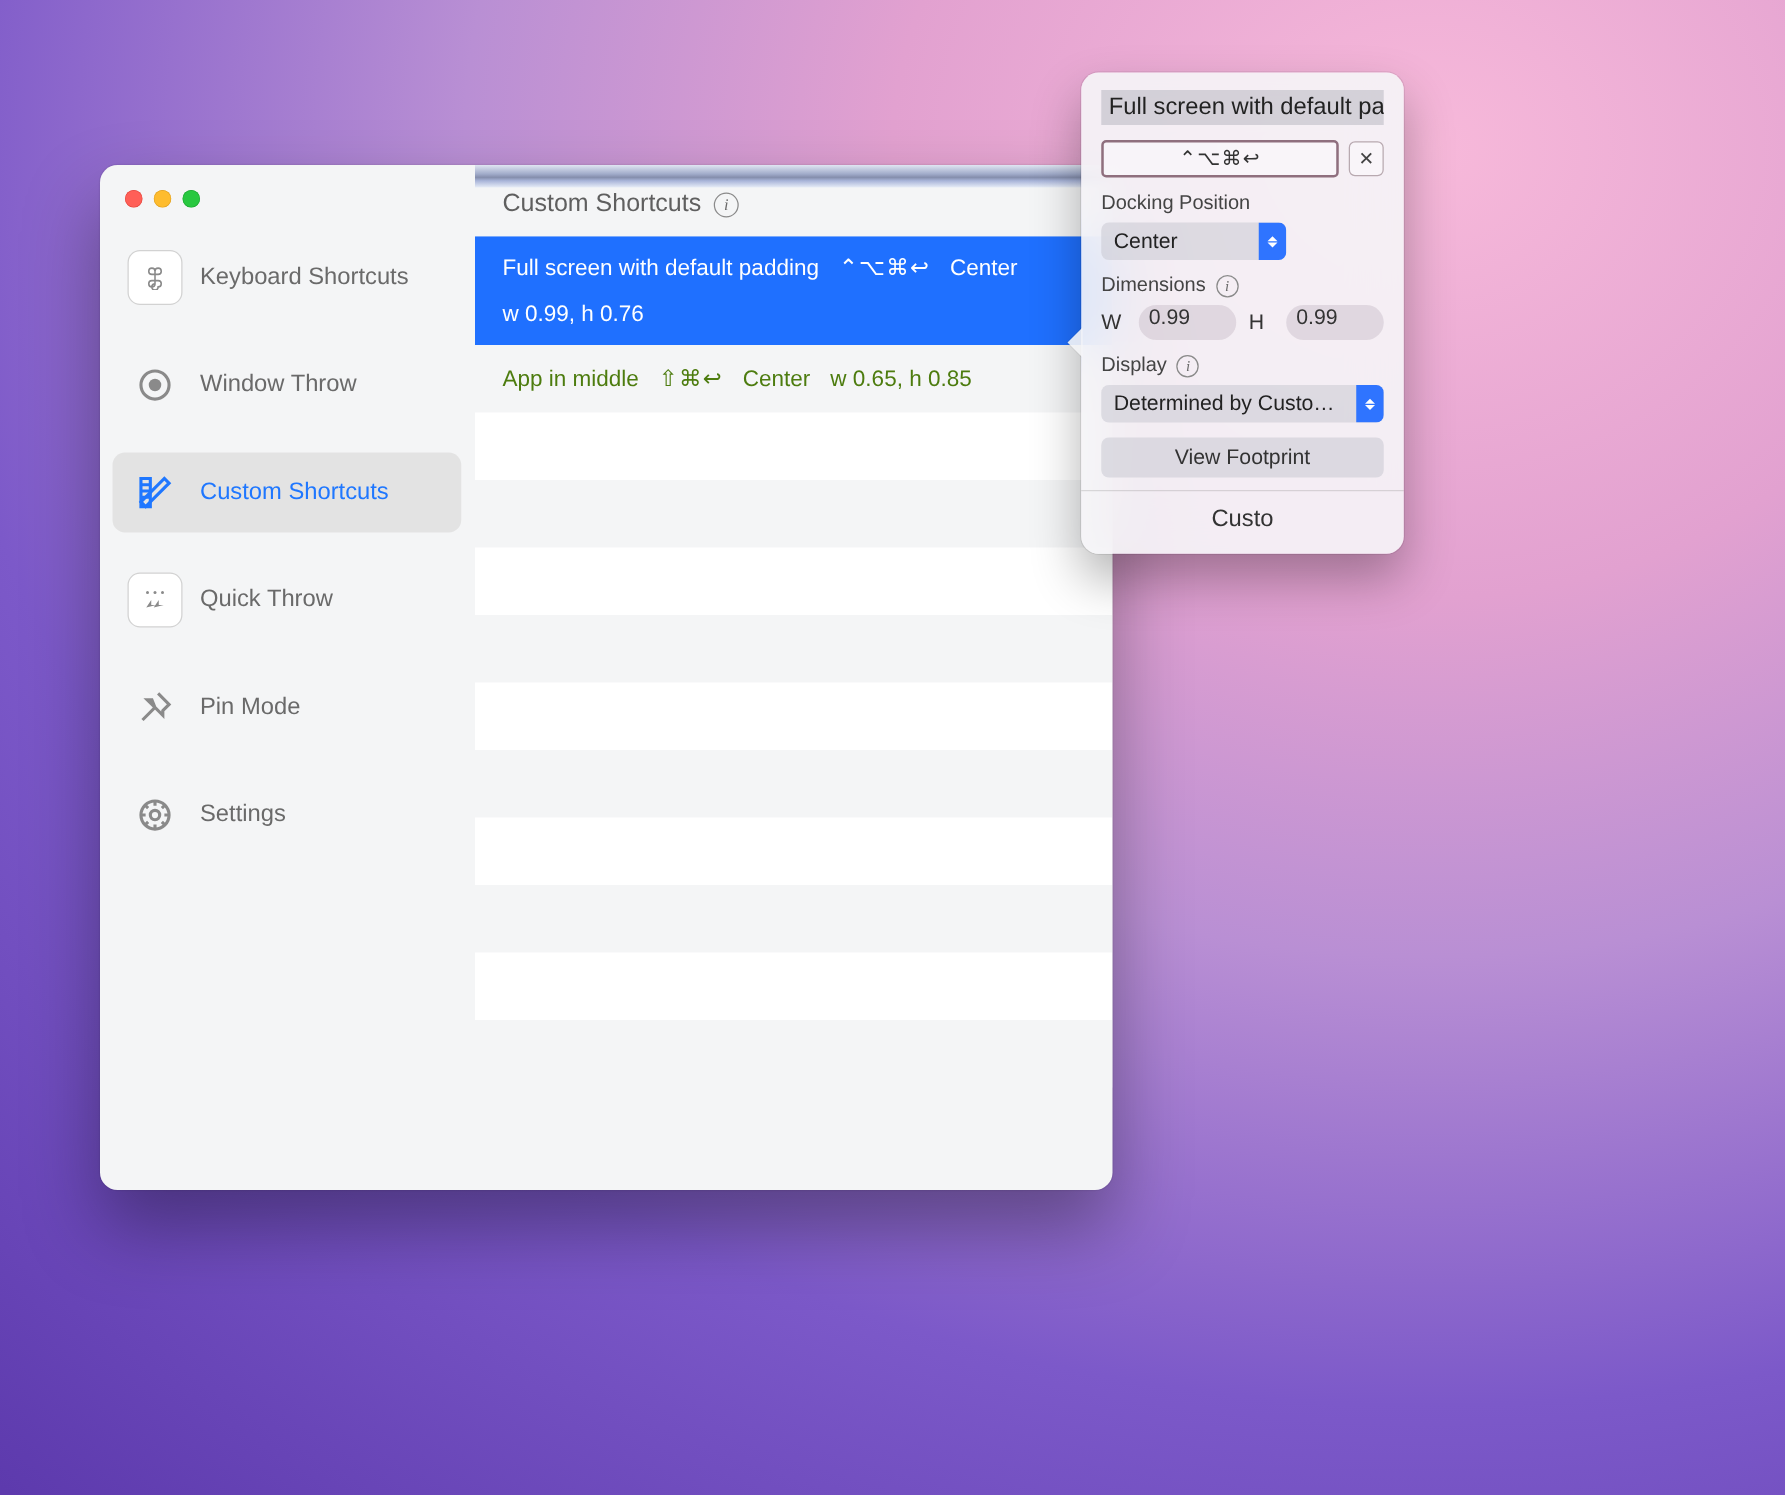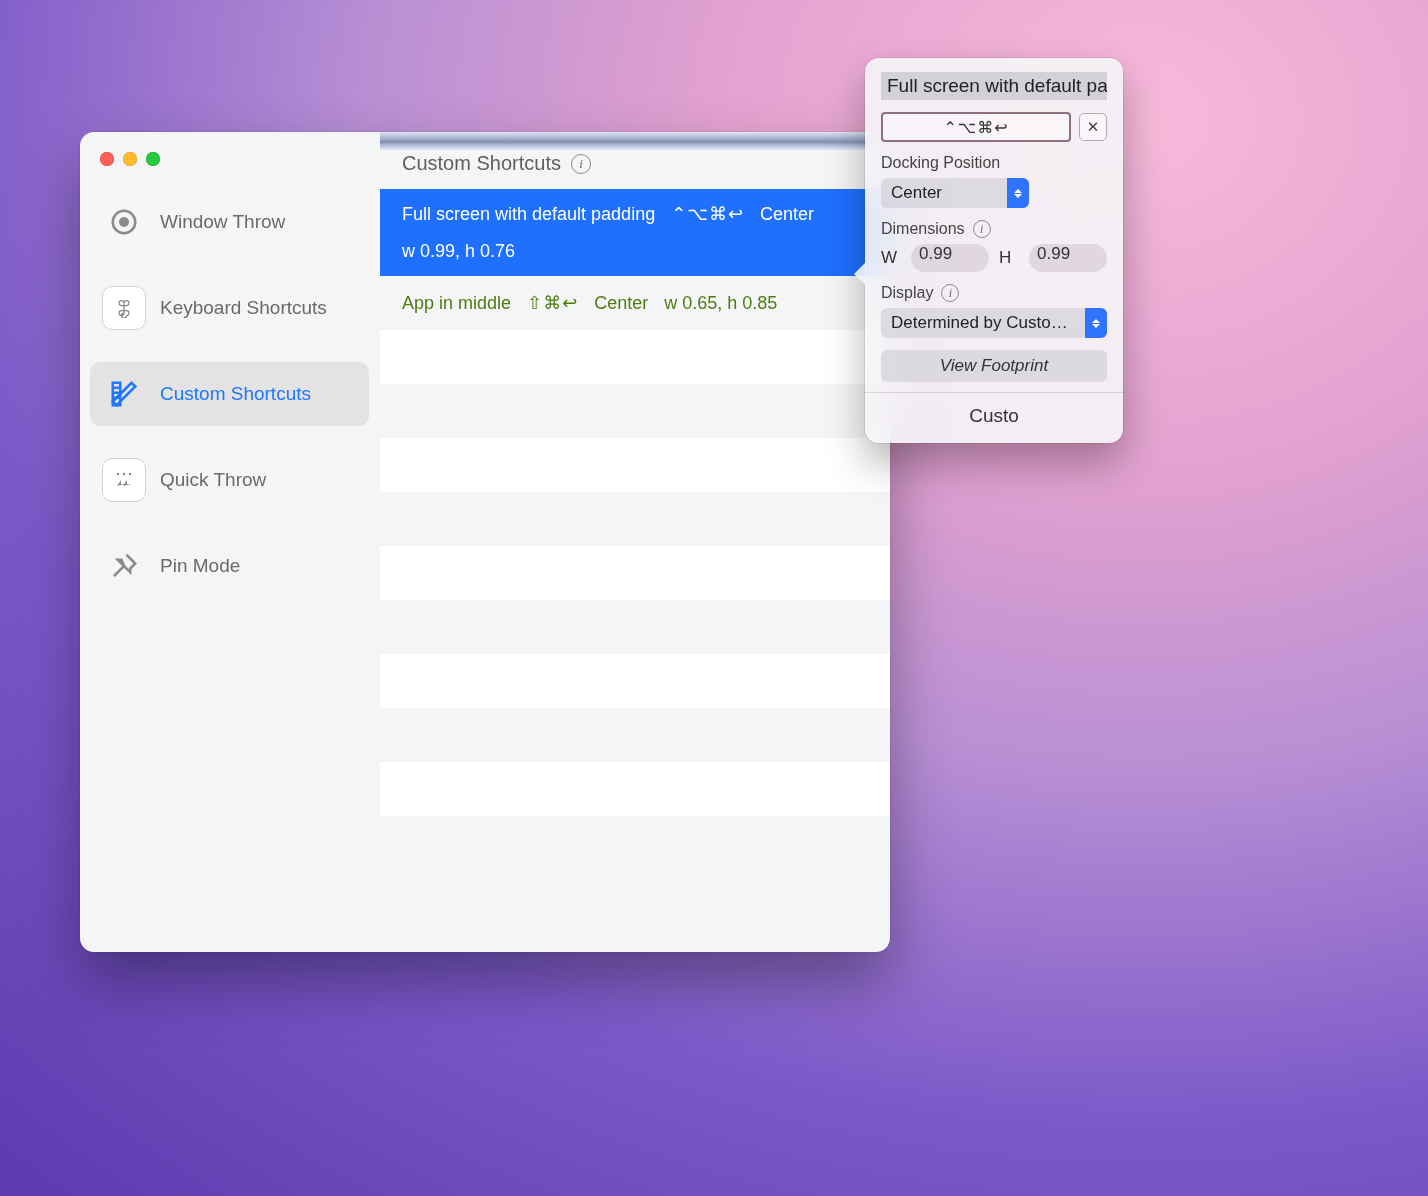--- a/index.html
+++ b/index.html
@@ -147,21 +147,21 @@
   .mac-select .chev::after { border-top:4px solid #fff;}
   .dim-pair { display:flex; align-items:center; gap:10px; margin-bottom:12px;}
   .dim-pair .lab{ font-size:17px; color:#333; width:20px;}
   .dim-pair .fld{
     flex:1; height:28px; background:rgba(210,200,210,.6);
     display:flex; align-items:flex-start; padding:0 8px; font-size:17px;border-radius:14px;
   }
   .pop-btn {
     display:flex; align-items:center; justify-content:center;
     height:32px; border-radius:6px; background:rgba(200,200,210,.55);
-    font-size:17px; cursor:pointer; margin-bottom:10px;font-style:italic;
+    font-size:17px; cursor:pointer; margin-bottom:10px;
   }
   .pop-divider{ height:1px; background:rgba(0,0,0,.12); margin:6px -16px 12px -16px;}
   .done { text-align:center; font-size:19px; color:#333; cursor:pointer; padding-bottom:2px;}
 
   
   .popover::before{
     content:""; position:absolute; left:-11px; top:204px;
     width:0;height:0; border-top:12px solid transparent; border-bottom:12px solid transparent;
     border-right:12px solid rgba(245,245,247,.9);
     filter: drop-shadow(-1px 0 0 rgba(0,0,0,.08));
@@ -175,36 +175,36 @@
 
   <div class="traffic-lights">
     <div class="tl red"></div>
     <div class="tl yellow"></div>
     <div class="tl green"></div>
   </div>
 
   <div class="sidebar">
 
     <div class="side-item">
+      <span class="side-icon box">
+        <svg viewBox="0 0 24 24" style="width:20px;height:20px">
+            <path d="M9 3a3 3 0 0 0 0 6h6a3 3 0 1 0 0-6 3 3 0 0 0-3 3v12a3 3 0 1 0 3 3 3 3 0 0 0 0-6H9a3 3 0 1 0 0 6 3 3 0 0 0 3-3V6a3 3 0 0 0-3-3z" fill="none" stroke="#8a8a8a" stroke-width="1.5"></path>
+          </svg>
+      </span>
+      <span>Keyboard Shortcuts</span>
+    </div>
+
+    <div class="side-item">
       <span class="side-icon">
         <svg viewBox="0 0 24 24">
             <circle cx="12" cy="12" r="9"></circle>
             <circle cx="12" cy="12" r="4" fill="currentColor" stroke="none"></circle>
           </svg>
       </span>
       <span>Window Throw</span>
-    </div>
-
-    <div class="side-item">
-      <span class="side-icon box">
-        <svg viewBox="0 0 24 24" style="width:20px;height:20px">
-            <path d="M9 3a3 3 0 0 0 0 6h6a3 3 0 1 0 0-6 3 3 0 0 0-3 3v12a3 3 0 1 0 3 3 3 3 0 0 0 0-6H9a3 3 0 1 0 0 6 3 3 0 0 0 3-3V6a3 3 0 0 0-3-3z" fill="none" stroke="#8a8a8a" stroke-width="1.5"></path>
-          </svg>
-      </span>
-      <span>Keyboard Shortcuts</span>
     </div>
 
     <div class="side-item active">
       <span class="side-icon">
         <svg viewBox="0 0 24 24">
             <path d="M3 18 L18 3 L21 6 L6 21 Z"></path>
             <path d="M3 3 L9 3 L9 21 L3 21 Z M3 7h6 M3 11h6 M3 15h6"></path>
           </svg>
       </span>
       <span>Custom Shortcuts</span>
@@ -226,20 +226,30 @@
 
     <div class="side-item">
       <span class="side-icon">
         <svg viewBox="0 0 24 24">
             <path d="M14 3 L21 10 L17 14 L17 17 L12 12 L4 20 M12 12 L7 7 L10 7 Z"></path>
           </svg>
       </span>
       <span>Pin Mode</span>
     </div>
 
+    <div class="side-item">
+      <span class="side-icon">
+        <svg viewBox="0 0 24 24">
+            <circle cx="12" cy="12" r="9"></circle>
+            <circle cx="12" cy="12" r="3"></circle>
+            <path d="M12 3v3M12 18v3M3 12h3M18 12h3M5.6 5.6l2 2M16.4 16.4l2 2M18.4 5.6l-2 2M7.6 16.4l-2 2"></path>
+          </svg>
+      </span>
+      <span>Settings</span>
+    </div>
   </div>
 
   <div class="main">
     <div class="main-header">
       <span>Custom Shortcuts</span>
       <span class="info-circ">i</span>
     </div>
 
     <div class="list">
       <div class="row selected">

